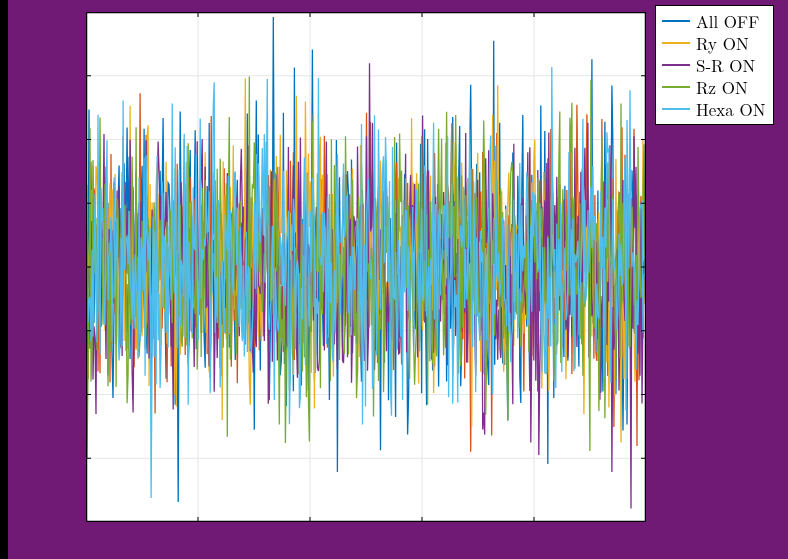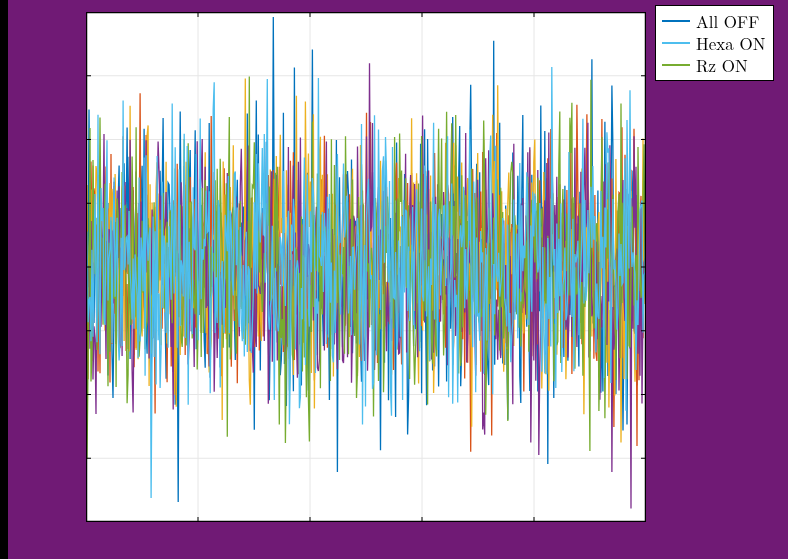--- a/index.html
+++ b/index.html
@@ -109,22 +109,30 @@
         </g>
       </svg>
     </div>
 
   <div class="legend" id="legend" style="left: 647px; top: 5px;">
       <div class="legend-row">
         <span class="swatch" style="border-top-color: rgb(0, 114, 189);"></span>
         <span>All OFF</span>
       </div>
       <div class="legend-row">
-        <span class="swatch" style="border-top-color: rgb(77, 190, 238);"></span>
-        <span>Hexa ON</span>
+        <span class="swatch" style="border-top-color: rgb(237, 177, 32);"></span>
+        <span>Ry ON</span>
+      </div>
+      <div class="legend-row">
+        <span class="swatch" style="border-top-color: rgb(126, 47, 142);"></span>
+        <span>S-R ON</span>
       </div>
       <div class="legend-row">
         <span class="swatch" style="border-top-color: rgb(119, 172, 48);"></span>
         <span>Rz ON</span>
+      </div>
+      <div class="legend-row">
+        <span class="swatch" style="border-top-color: rgb(77, 190, 238);"></span>
+        <span>Hexa ON</span>
       </div>
     </div>
 
 </div>
 
 </body></html>

